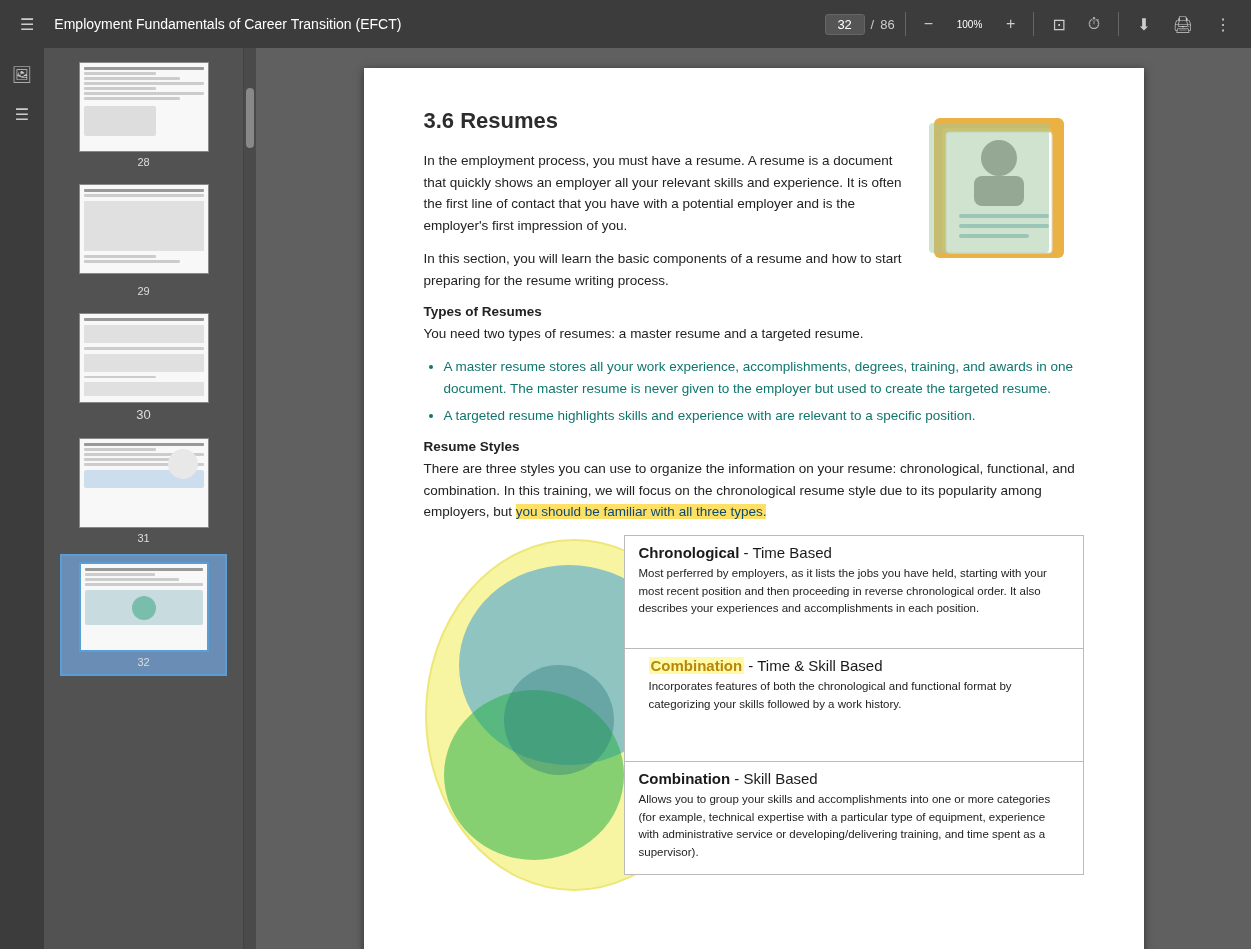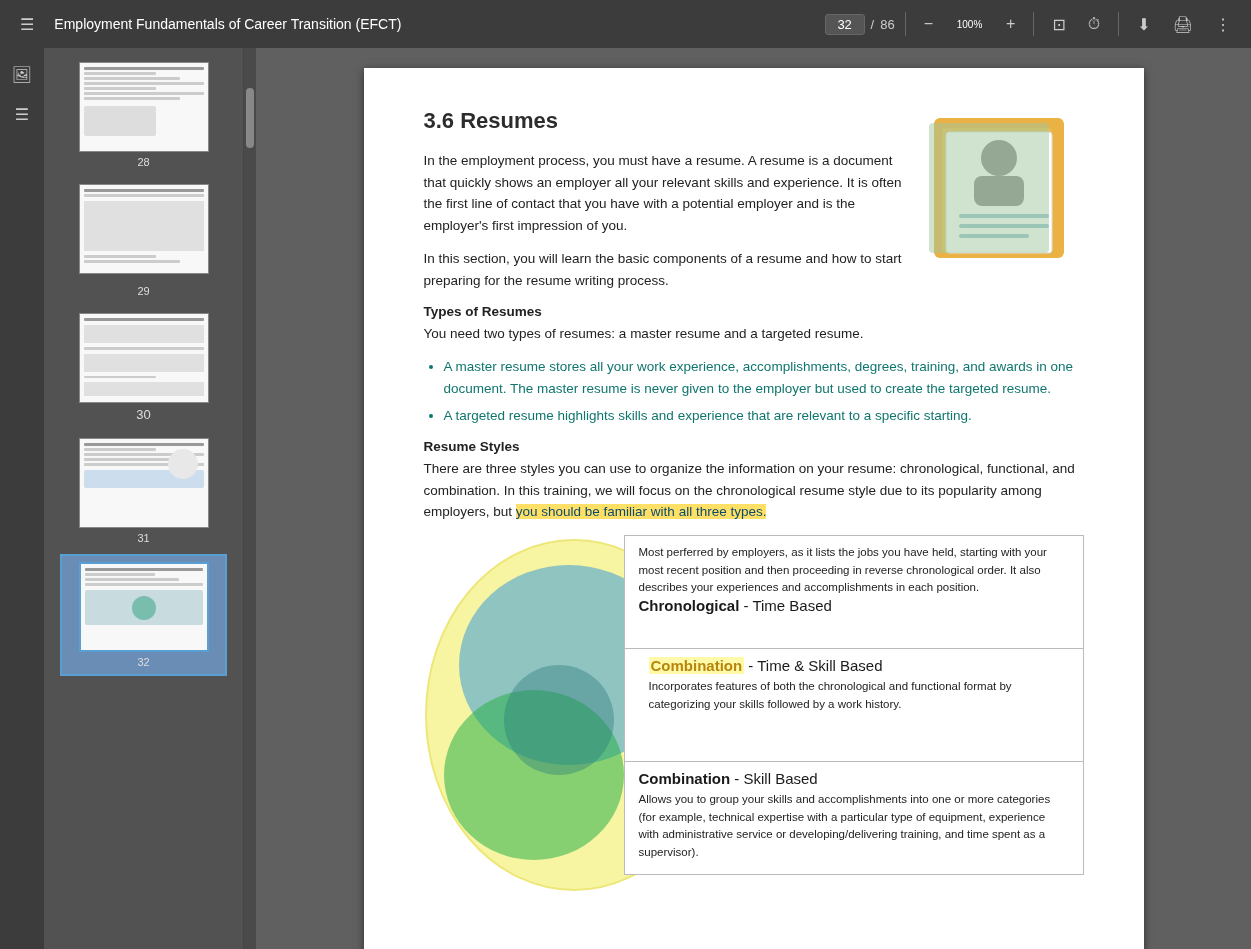--- a/index.html
+++ b/index.html
@@ -355,21 +355,21 @@
 
       <h2 class="section-heading">3.6    Resumes</h2>
 
       <p class="body-text">In the employment process, you must have a resume. A resume is a document that quickly shows an employer all your relevant skills and experience. It is often the first line of contact that you have with a potential employer and is the employer's first impression of you.</p>
       <p class="body-text">In this section, you will learn the basic components of a resume and how to start preparing for the resume writing process.</p>
 
       <p class="bold-label">Types of Resumes</p>
       <p class="body-text">You need two types of resumes:  a master resume and a targeted resume.</p>
       <ul class="bullet-list">
         <li>A master resume stores all your work experience, accomplishments, degrees, training, and awards in one document.  The master resume is never given to the employer but used to create the targeted resume.</li>
-        <li>A targeted resume highlights skills and experience that are relevant to a specific starting.</li>
+        <li>A targeted resume highlights skills and experience with are relevant to a specific position.</li>
       </ul>
 
       <p class="bold-label">Resume Styles</p>
       <p class="body-text">
         <span>There are three styles you can use to organize the information on your resume: chronological, functional, and combination. In this training, we will focus on the chronological resume style due to its popularity among employers, but </span><span class="highlighted-text">you should be familiar with all three types.</span>
       </p>
 
       <div style="position:relative;width:100%;height:370px;margin-top:10px;">
 
         <svg width="300" height="360" style="position:absolute;left:0;top:0;">
@@ -379,24 +379,24 @@
           <ellipse cx="145" cy="130" rx="110" ry="100" fill="#3a9ad9" opacity="0.55"></ellipse>
 
           <ellipse cx="110" cy="240" rx="90" ry="85" fill="#2ab04a" opacity="0.55"></ellipse>
 
           <ellipse cx="135" cy="185" rx="55" ry="55" fill="#2a7a7a" opacity="0.4"></ellipse>
         </svg>
 
         <div style="position:absolute;left:200px;top:0;right:0;bottom:30px;display:flex;flex-direction:column;">
 
           <div style="flex:1;border:1px solid #bbb;background:#fff;padding:8px 14px;border-bottom:none;">
-            <div style="font-size:11.5px;line-height:1.55;color:#222;">Most perferred by employers, as it lists the jobs you have held, starting with your most recent position and then proceeding in reverse chronological order. It also describes your experiences and accomplishments in each position.</div>
             <div style="font-size:15px;font-weight:bold;color:#1a1a1a;margin-bottom:4px;">
               <span>Chronological</span><span style="font-weight:normal;"> - Time Based</span>
             </div>
+            <div style="font-size:11.5px;line-height:1.55;color:#222;">Most perferred by employers, as it lists the jobs you have held, starting with your most recent position and then proceeding in reverse chronological order. It also describes your experiences and accomplishments in each position.</div>
           </div>
 
           <div style="flex:1;border:1px solid #bbb;background:#fff;padding:8px 24px;border-bottom:none;">
             <div style="font-size:15px;font-weight:bold;margin-bottom:4px;">
               <span style="color:#b8860b;background:#fffaaa;padding:0 2px;">Combination</span><span style="font-weight:normal;color:#1a1a1a;"> - Time &amp; Skill Based</span>
             </div>
             <div style="font-size:11.5px;line-height:1.55;color:#222;">Incorporates features of both the chronological and functional format by categorizing your skills followed by a work history.</div>
           </div>
 
           <div style="flex:1;border:1px solid #bbb;background:#fff;padding:8px 14px;">

